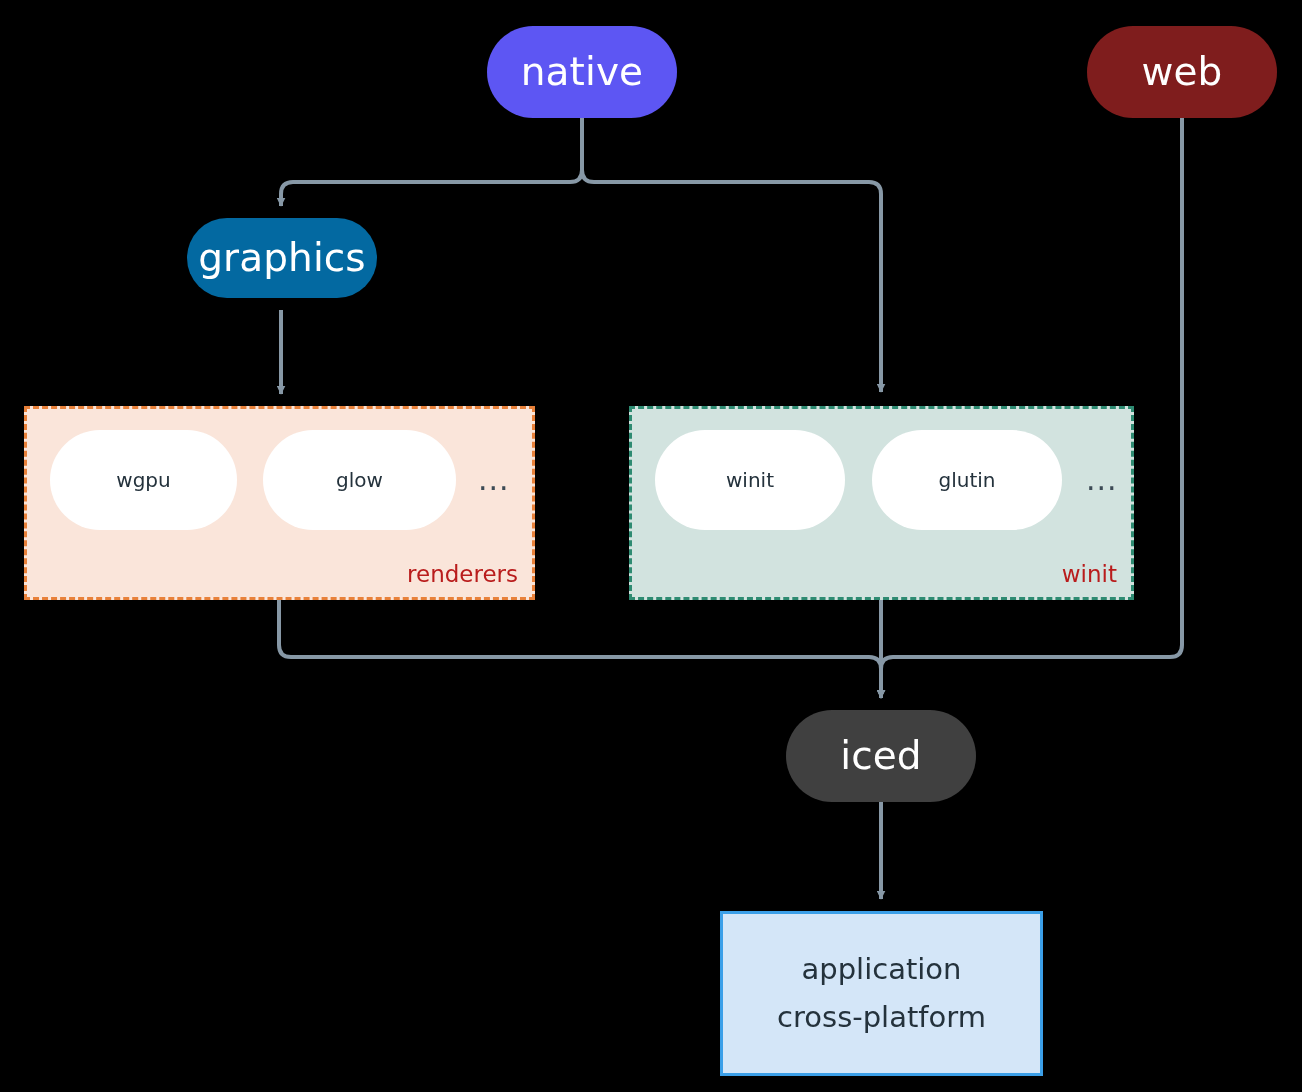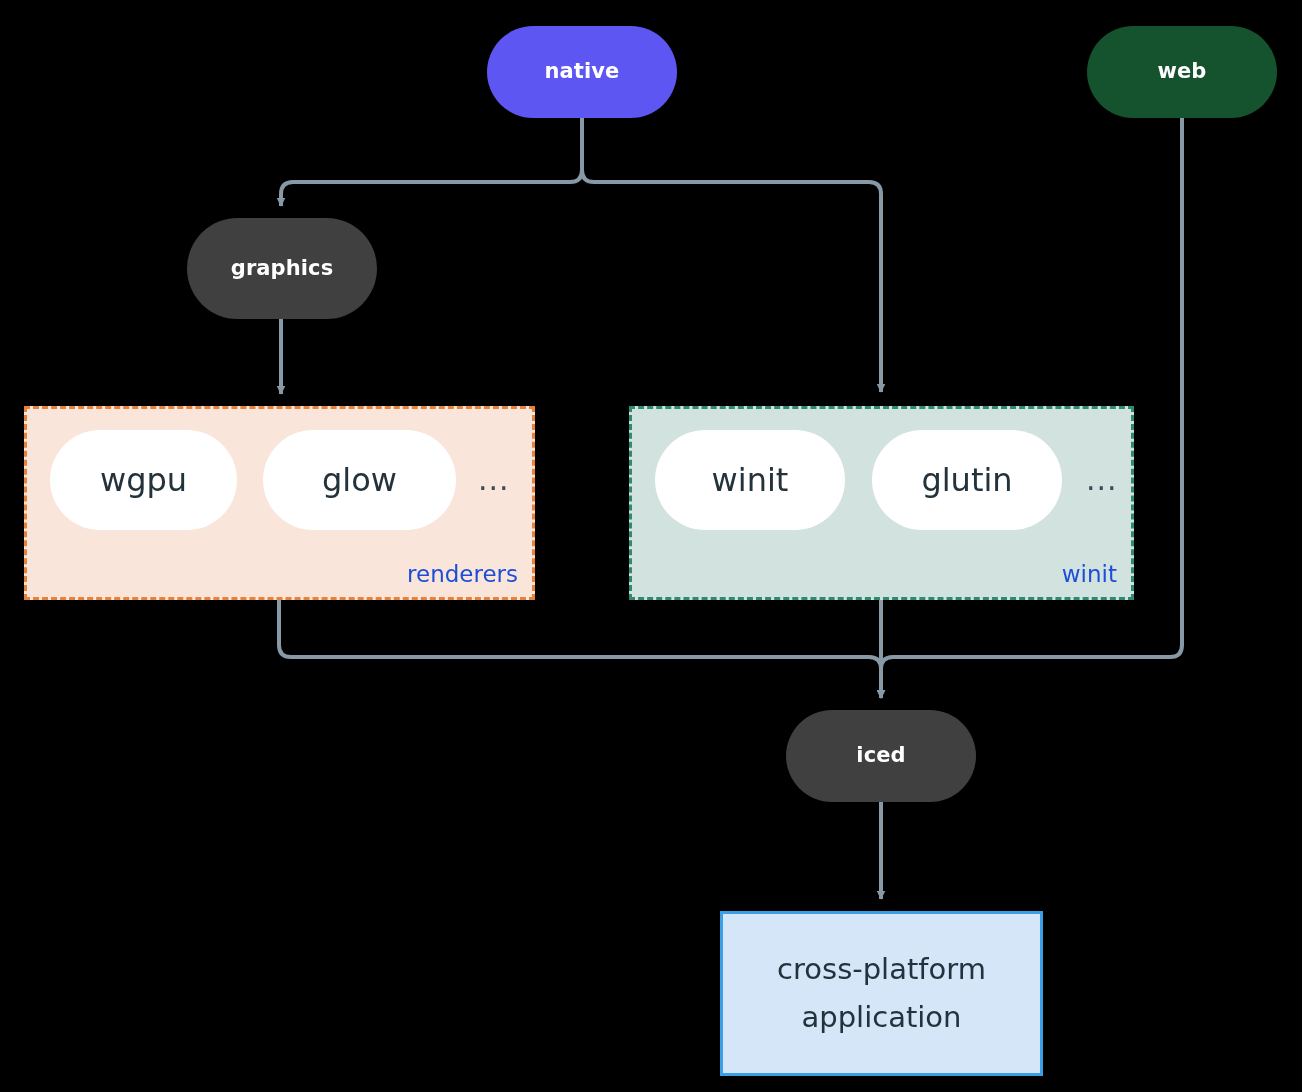--- a/index.html
+++ b/index.html
@@ -32,38 +32,37 @@
     align-items: center;
     justify-content: center;
     box-sizing: border-box;
     text-align: center;
     line-height: 1.22;
   }
   
   .pill-node {
     border-radius: 999px;
     color: #ffffff;
-    font-size: 21px;
+    font-size: 39px;
     letter-spacing: 0.1px;
-    font-weight: bold;
   }
   .node-native {
     left: 487px; top: 26px;
     width: 190px; height: 92px;
     background: #5D56F3;
   }
   .node-web {
     left: 1087px; top: 26px;
     width: 190px; height: 92px;
-    background: #14532d;
+    background: #7f1d1d;
   }
   .node-graphics {
     left: 187px; top: 218px;
-    width: 190px; height: 101px;
-    background: #404040;
+    width: 190px; height: 80px;
+    background: #0369a1;
   }
   .node-iced {
     left: 786px; top: 710px;
     width: 190px; height: 92px;
     background: #404040;
   }
   
   .cluster {
     position: absolute;
     box-sizing: border-box;
@@ -80,33 +79,33 @@
     left: 629px; top: 406px;
     width: 505px; height: 194px;
     background: #D2E3DF;
     border-color: #2E8B72;
   }
   .cluster-label {
     position: absolute;
     right: 14px;
     bottom: 10px;
     font-size: 23px;
-    color: #1d4ed8;
+    color: #b91c1c;
     white-space: nowrap;
   }
   
   .inner-pill {
     position: absolute;
     display: flex;
     align-items: center;
     justify-content: center;
     background: #FFFFFF;
     border-radius: 999px;
     color: #24323C;
-    font-size: 32px;
+    font-size: 20px;
     height: 100px;
     top: 430px;
     box-sizing: border-box;
   }
   .pill-wgpu  { left: 50px;  width: 187px; }
   .pill-glow  { left: 263px; width: 193px; justify-content: center; }
   .pill-winit { left: 655px; width: 190px; }
   .pill-glutin{ left: 872px; width: 190px; }
   .ellipsis {
     position: absolute;
@@ -195,17 +194,17 @@
   </div>
   <div class="inner-pill pill-winit">
     <span>winit</span>
   </div>
   <div class="inner-pill pill-glutin">
     <span>glutin</span>
   </div>
   <div class="ellipsis ellipsis-shells">...</div>
 
   <div class="node node-app">
+    <span>application</span>
     <span>cross-platform</span>
-    <span>application</span>
   </div>
 
 </div>
 
 </body></html>

